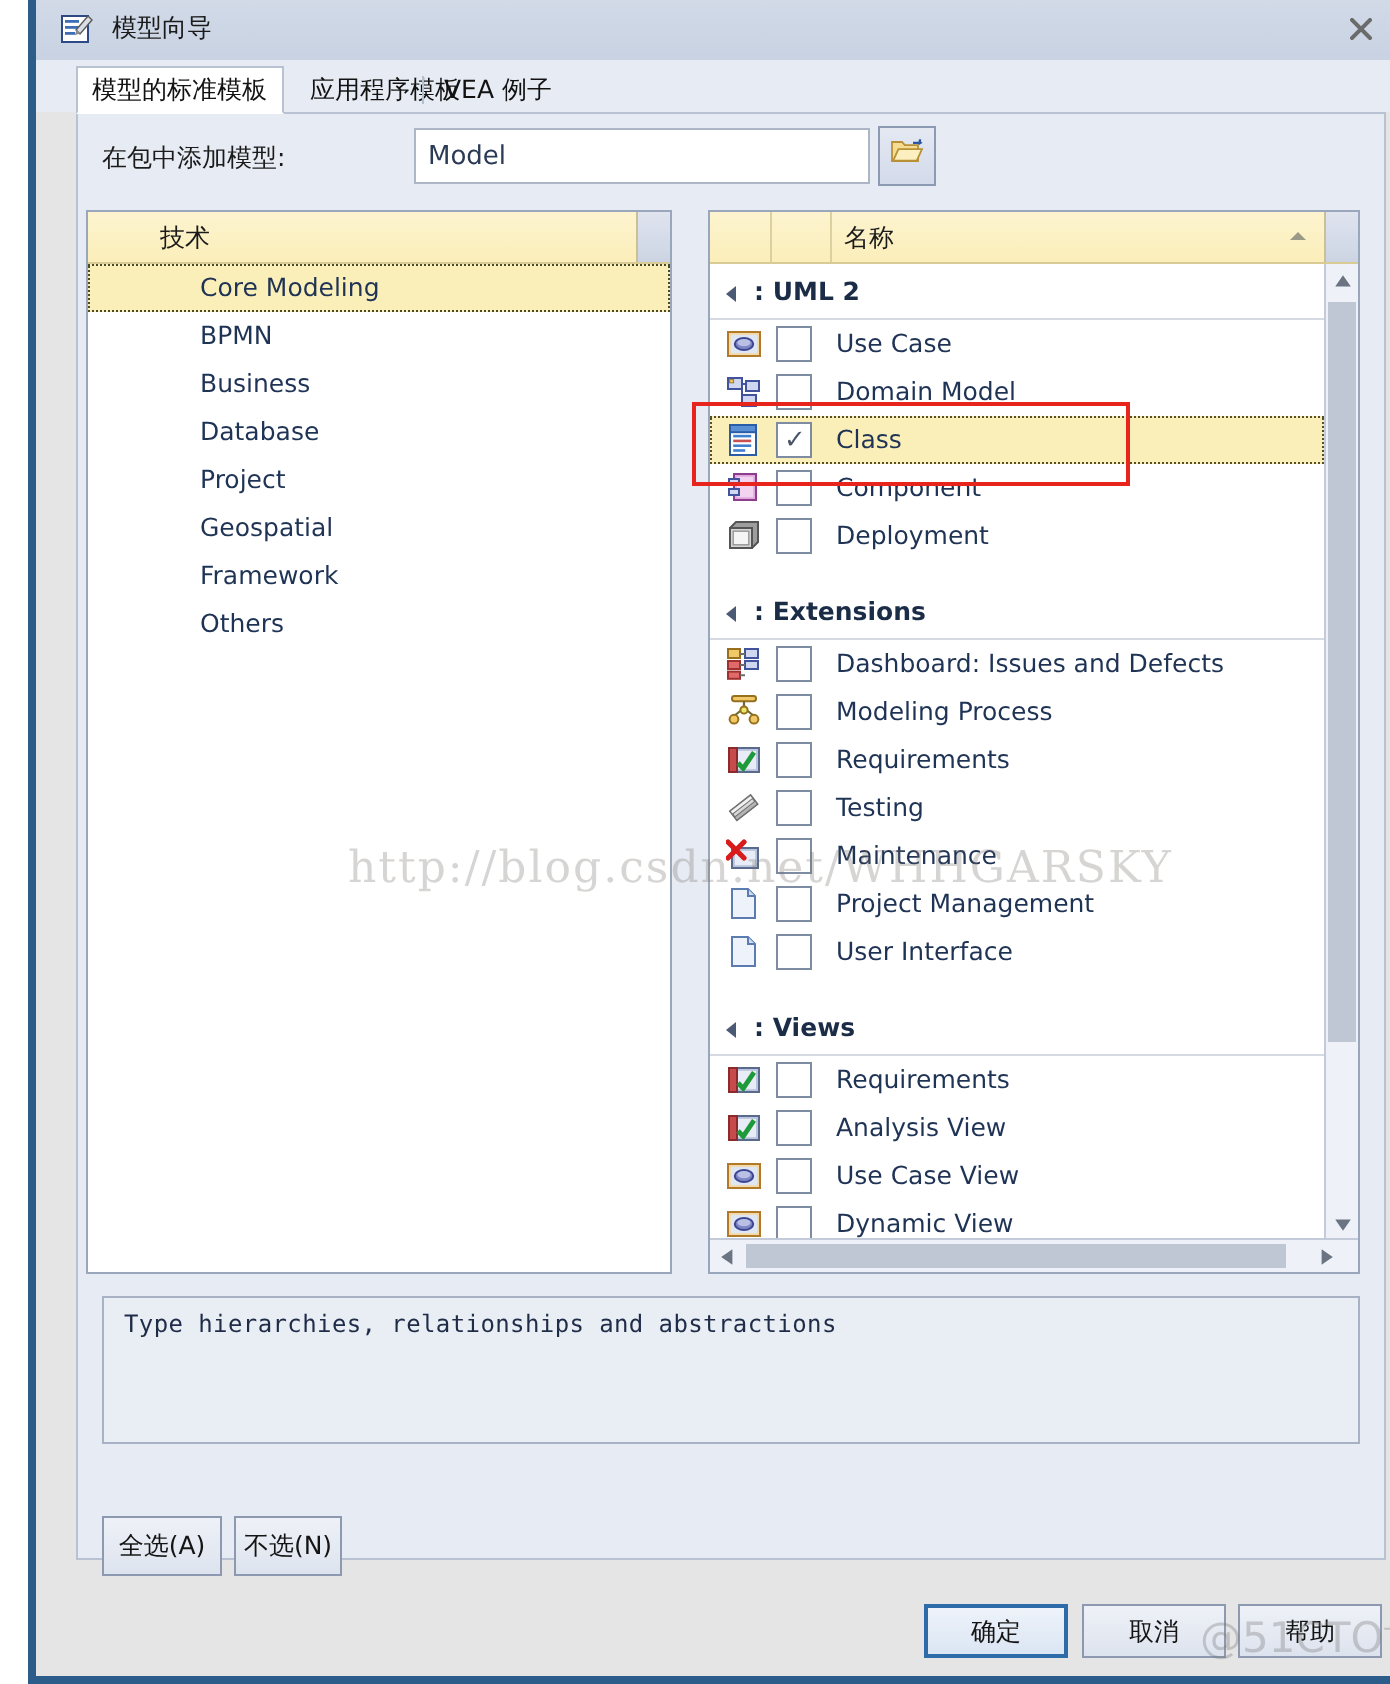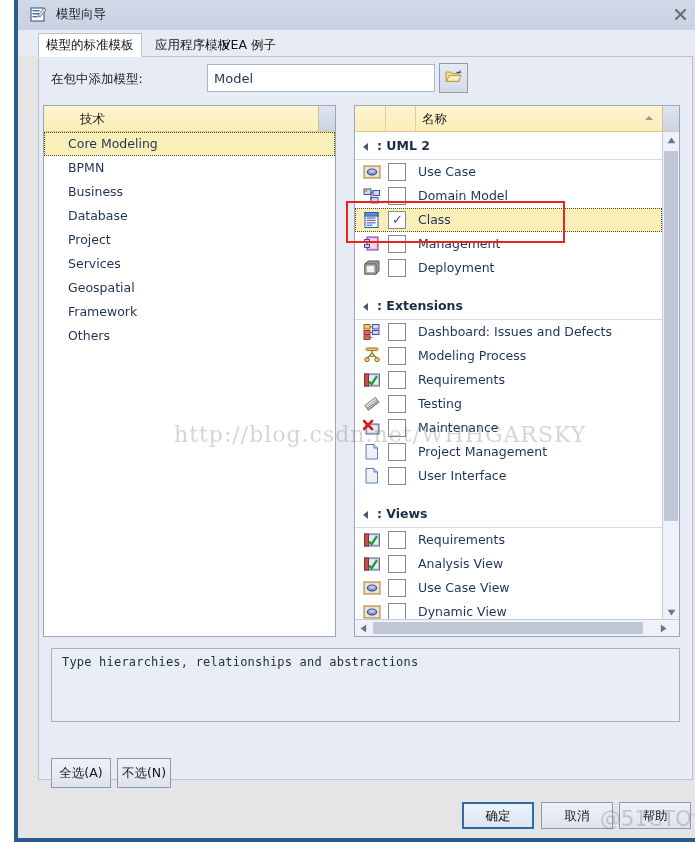--- a/index.html
+++ b/index.html
@@ -143,21 +143,21 @@
   #left-header .hdr-gripcol {
     position: absolute; right: 0; top: 0; width: 17px; height: 100%;
     background: linear-gradient(to bottom,#dfe4ef,#ccd4e3);
     border-left: 1px solid #c9c096;
     box-sizing: border-box;
   }
   .left-item {
     position: relative;
     height: 24px;
     line-height: 24px;
-    padding-left: 24px;
+    padding-left: 56px;
     font-size: 12.5px;
     color: #1f3355;
     font-family: "DejaVu Sans", sans-serif;
     cursor: default;
     box-sizing: border-box;
   }
   .left-item.selected {
     background: #fbefb9;
     outline: 1px dotted #4a4a2a;
     outline-offset: -1px;
@@ -419,21 +419,20 @@
     <div id="left-header">
       <span class="hdr-label">技术</span>
       <span class="hdr-gripcol"></span>
     </div>
     <div id="left-items">
         <div class="left-item selected"><span>Core Modeling</span></div>
         <div class="left-item"><span>BPMN</span></div>
         <div class="left-item"><span>Business</span></div>
         <div class="left-item"><span>Database</span></div>
         <div class="left-item"><span>Project</span></div>
-        <div class="left-item"><span>Services</span></div>
         <div class="left-item"><span>Geospatial</span></div>
         <div class="left-item"><span>Framework</span></div>
         <div class="left-item"><span>Others</span></div>
       </div>
   </div>
 
   <div id="right-list">
     <div id="right-header">
       <span class="colsep" style="left:30px;"></span>
       <span class="colsep" style="left:60px;"></span>
@@ -480,21 +479,21 @@
             <span class="tpl-label">Class</span>
           </div>
           <div class="tpl-row">
             <span class="tpl-icon"><svg width="18" height="18" viewBox="0 0 18 18">
                 <rect x="4" y="2" width="11" height="13" fill="#e3a8e0" stroke="#8c3d8c"></rect>
                 <rect x="5.4" y="3.4" width="8.2" height="10.2" fill="#f2d4f0"></rect>
                 <rect x="1.5" y="4.5" width="5" height="3" fill="#cfd8f0" stroke="#41539c"></rect>
                 <rect x="1.5" y="9.5" width="5" height="3" fill="#cfd8f0" stroke="#41539c"></rect>
               </svg></span>
             <span class="tpl-check"></span>
-            <span class="tpl-label">Management</span>
+            <span class="tpl-label">Component</span>
           </div>
           <div class="tpl-row">
             <span class="tpl-icon"><svg width="18" height="18" viewBox="0 0 18 18">
                 <polygon points="2,5 5,2 16,2 16,12 13,15 2,15" fill="#9e9e9e" stroke="#555"></polygon>
                 <rect x="2" y="5" width="11" height="10" fill="#d4d4d4" stroke="#555"></rect>
                 <rect x="3.6" y="6.6" width="7.8" height="6.8" fill="#f4f4f4" stroke="#8a8a8a" stroke-width="0.6"></rect>
               </svg></span>
             <span class="tpl-check"></span>
             <span class="tpl-label">Deployment</span>
           </div>

